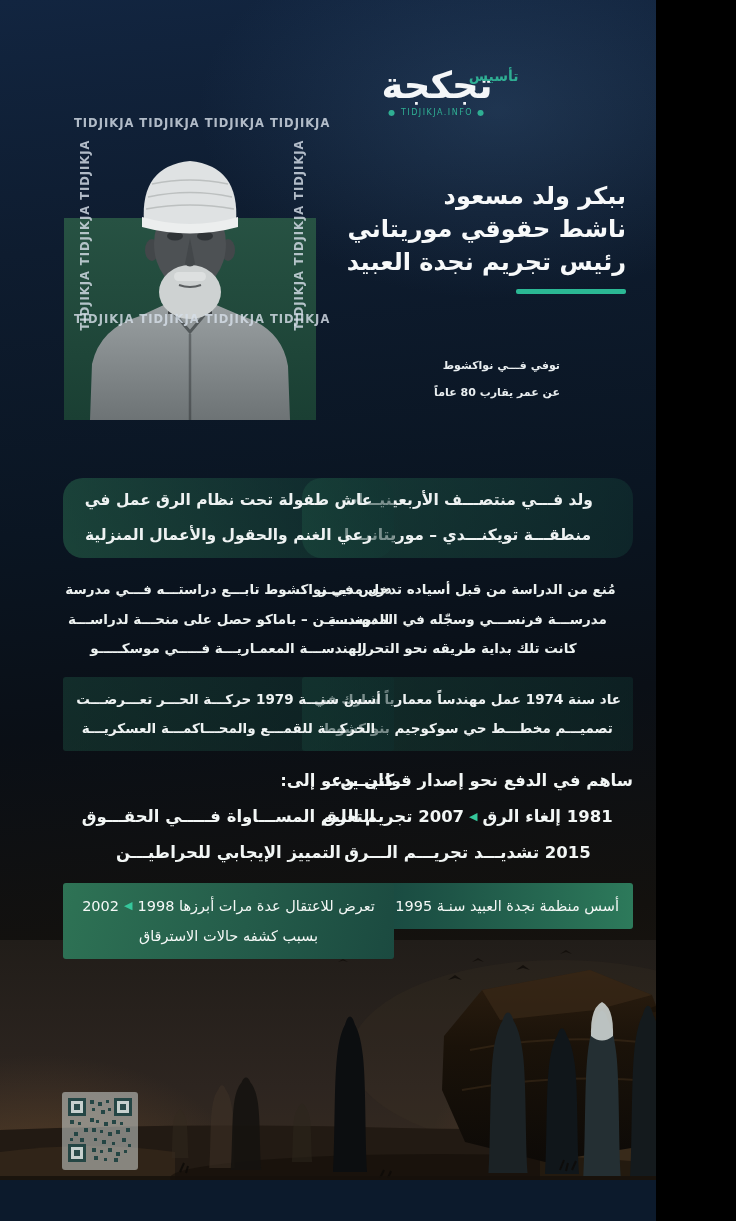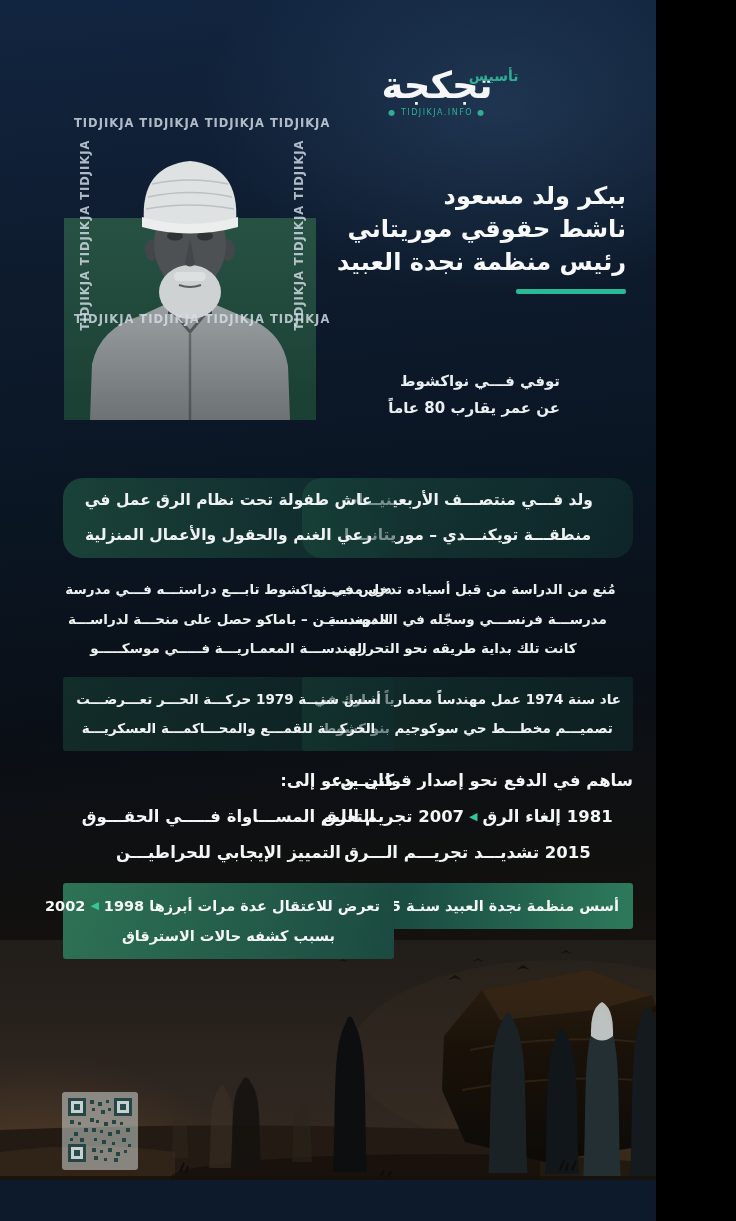--- a/index.html
+++ b/index.html
@@ -20,36 +20,36 @@
   .wm-top{left:74px;top:116px;width:232px;text-align:center;}
   .wm-bottom{left:74px;top:312px;width:232px;text-align:center;}
   .wm-left{left:-22px;top:228px;width:214px;text-align:center;transform:rotate(-90deg);}
   .wm-right{left:192px;top:228px;width:214px;text-align:center;transform:rotate(-90deg);}
   
   .photo{position:absolute;left:64px;top:132px;width:252px;height:288px;z-index:2;}
   
   .title-block{position:absolute;top:180px;right:30px;text-align:right;z-index:3;}
   .title-block .tl{font-size:24px;font-weight:bold;line-height:33px;color:#f7f9fa;}
   .rule{width:110px;height:5px;background:#2bb894;border-radius:2px;margin:10px 0 0 0;margin-right:0;margin-left:auto;}
-  .death{position:absolute;top:368px;right:96px;text-align:right;font-size:15px;font-weight:bold;line-height:27px;color:#e9eef0;z-index:3;}
+  .death{position:absolute;top:352px;right:96px;text-align:right;font-size:11px;font-weight:bold;line-height:27px;color:#e9eef0;z-index:3;}
   
   .col{position:absolute;top:478px;width:331px;z-index:5;}
   .col-r{right:23px;}
   .col-l{left:63px;}
   .line{white-space:nowrap;}
   .gbox{border-radius:3px;text-align:center;}
   .gbox-a{padding:5px 8px;margin-bottom:17px;font-size:15.5px;font-weight:bold;line-height:35px;
     background:linear-gradient(105deg,rgba(33,90,70,.52),rgba(17,52,50,.55));border-radius:20px;}
   .col-l .gbox-a{background:linear-gradient(255deg,rgba(17,52,50,.52),rgba(40,104,76,.55));}
   .tblock{margin-bottom:13px;text-align:center;font-size:13.5px;font-weight:bold;line-height:29.5px;color:#edf2f1;}
   .gbox-b{padding:8px 6px;margin-bottom:12px;font-size:13.5px;font-weight:bold;line-height:29px;
     background:linear-gradient(100deg,rgba(28,78,63,.46),rgba(15,46,45,.52));}
   .big{margin-bottom:12px;text-align:center;font-size:16.5px;font-weight:bold;line-height:36px;color:#f2f6f5;}
   .big .ar{text-align:right;padding-left:2px;}
-  .gbox-c{padding:8px 14px;font-size:14.5px;font-weight:bold;line-height:30px;color:#f4f8f6;}
+  .gbox-c{padding:8px 14px;font-size:14.5px;font-weight:normal;line-height:30px;color:#f4f8f6;}
   .col-r .gbox-c{text-align:right;background:linear-gradient(to left,#2d7a5b 0%,#1e5547 55%,#143d3a 100%);}
   .col-l .gbox-c{text-align:center;background:linear-gradient(105deg,#2e7355 0%,#245c4a 55%,#1b4a40 100%);}
   .arrow{color:#35c79b;font-size:11px;margin:0 5px;vertical-align:2px;}
   
   .scene{position:absolute;left:0;top:940px;width:736px;height:244px;z-index:1;}
   .qr{position:absolute;left:62px;top:152px;width:76px;height:78px;z-index:2;border-radius:3px;
     background:rgba(222,230,228,.50);padding:6px;box-sizing:border-box;}
   .bottom-bar{position:absolute;left:0;top:1180px;width:736px;height:41px;background:#0c1a2c;z-index:3;}
 </style>
 </head>
@@ -105,21 +105,21 @@
       <path d="M115,153 Q126,157 137,153" stroke="#5a5e60" stroke-width="2" fill="none"></path>
       <path d="M80,90 Q76,34 126,29 Q176,34 172,90 Q126,102 80,90 Z" fill="#dfe2e3"></path>
       <path d="M78,85 Q126,99 174,85 L174,95 Q126,108 78,95 Z" fill="#eceeee"></path>
       <path d="M88,52 Q126,44 164,52 M84,65 Q126,56 168,65 M82,77 Q126,69 170,77" stroke="#b6baba" stroke-width="1.5" fill="none" opacity=".85"></path>
     </svg>
   </div>
 
   <div class="title-block">
     <div class="tl">ببكر ولد مسعود</div>
     <div class="tl">ناشط حقوقي موريتاني</div>
-    <div class="tl">رئيس منظمة نجدة العبيد</div>
+    <div class="tl">رئيس تجريم نجدة العبيد</div>
     <div class="rule"></div>
   </div>
 
   <div class="death">
     <div class="line">توفي فـــي نواكشوط</div>
     <div class="line">عن عمر يقارب 80 عاماً</div>
   </div>
 
   <div class="col col-r">
     <div class="gbox gbox-a">

